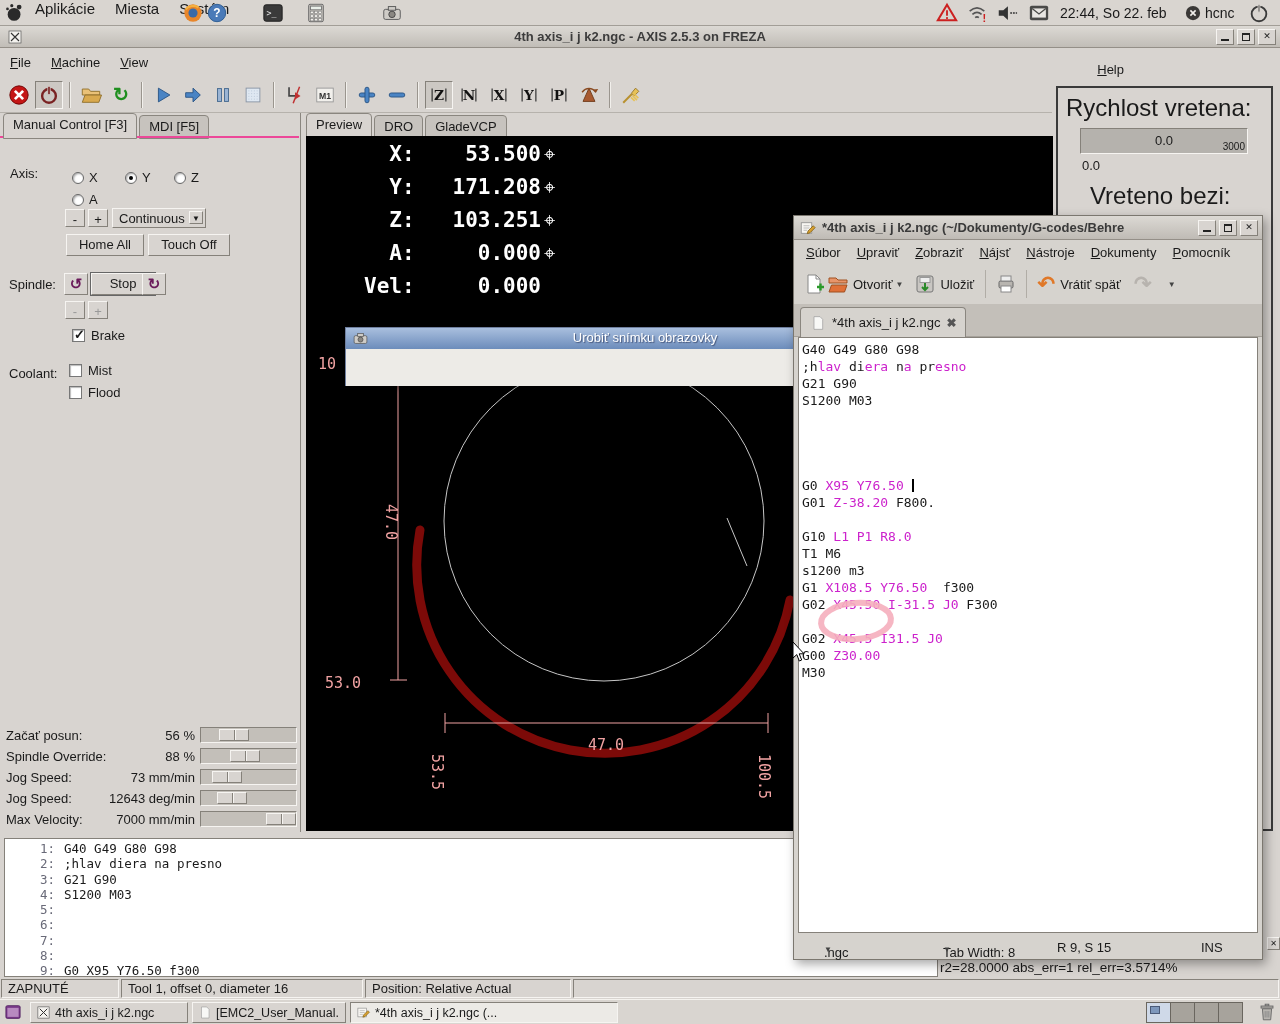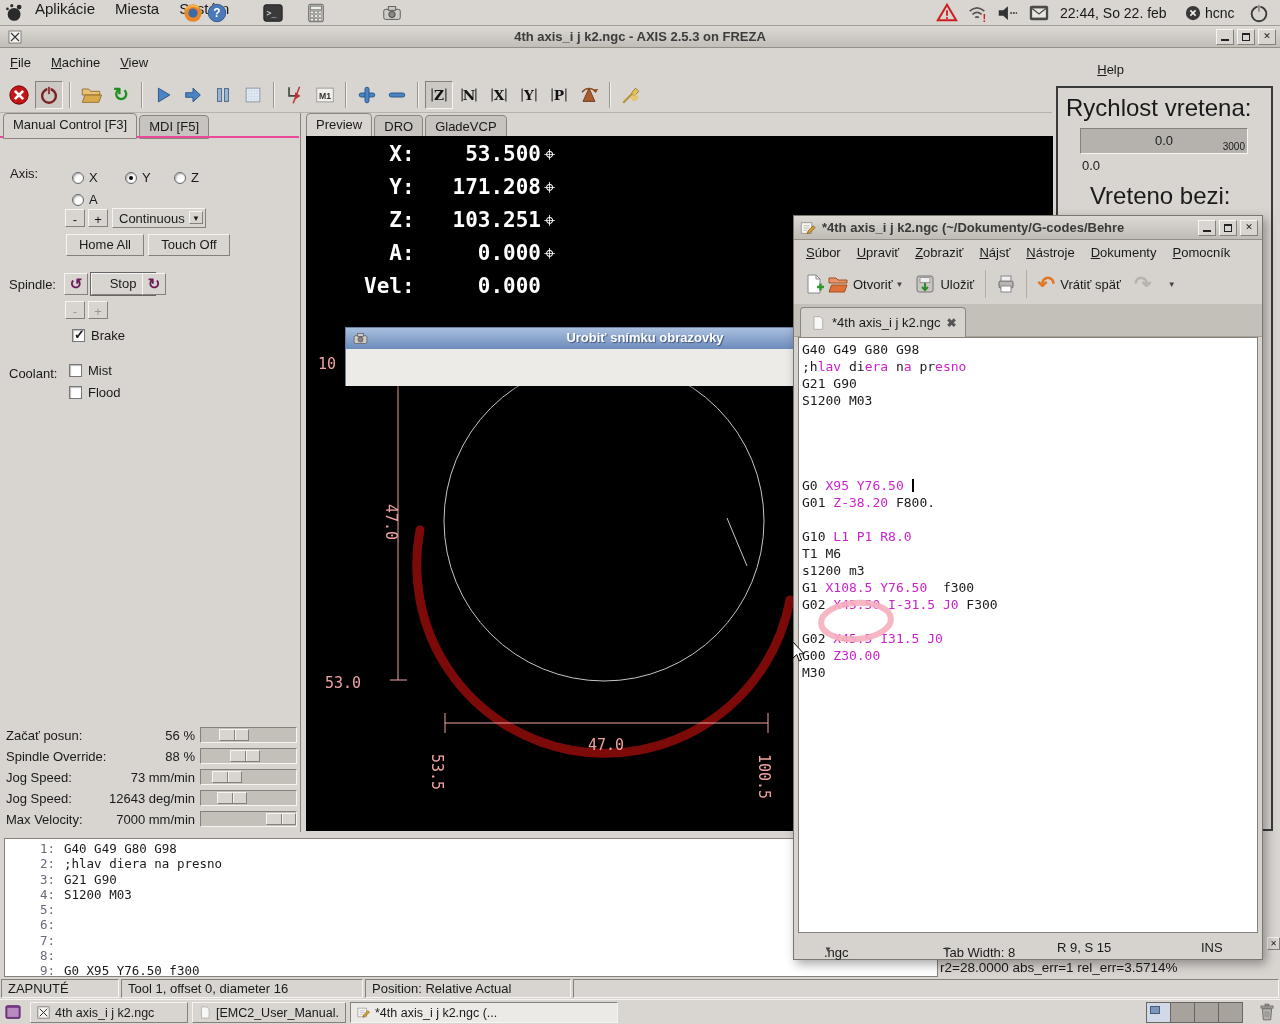--- a/index.html
+++ b/index.html
@@ -75,21 +75,21 @@
 .lline{white-space:pre;font:12.5px/15.3px "DejaVu Sans Mono",monospace}
 .lnum{display:inline-block;width:50px;text-align:right;color:#696a78}
 .ltxt{padding-left:9px;color:#1a1a1a}
 #r2-label{left:940px;top:960px;font-size:13.5px;z-index:1}
 #axis-status{left:0;top:978px;width:1280px;height:21px;display:flex;gap:2px;padding:1px 0 0 1px;z-index:1}
 .sbox{height:19px;font-size:13px;padding:1px 6px;background:#d8d4d0;overflow:hidden;white-space:nowrap}
 #mini-close{left:1267px;top:937px;width:13px;height:13px;font-size:8px;line-height:11px;text-align:center;z-index:1}
 
 #dialog{left:345px;top:327px;width:600px;height:59px;z-index:3;border:1px solid #6f7f9f;box-shadow:1px 2px 5px rgba(0,0,0,.4)}
 #dialog-title{height:21px;background:linear-gradient(#a9bfde,#6c8cbb);position:relative}
-#dialog-title .dtext{position:absolute;left:0;right:0;top:2px;text-align:center;color:#fff;font-weight:bold;font-size:13px;text-shadow:1px 1px 1px #44557a}
+#dialog-title .dtext{position:absolute;left:0;right:0;top:2px;text-align:center;color:#fff;font-weight:normal;font-size:13px;text-shadow:1px 1px 1px #44557a}
 #dialog-body{height:37px;background:#edebe7}
 
 #editor{left:793px;top:215px;width:470px;height:745px;background:#d6d3ce;border:1px solid #7b776f;z-index:5;box-shadow:3px 4px 10px rgba(0,0,0,.35)}
 #editor-titlebar{position:absolute;left:0;top:0;width:468px;height:24px;background:linear-gradient(#dcd9d4,#bfbbb5);border-bottom:1px solid #948f88}
 #editor-title{position:absolute;left:28px;top:4px;font-weight:bold;font-size:13px;color:#3a3a3a;white-space:nowrap}
 #editor-menus{position:absolute;left:4px;top:25px;height:23px;white-space:nowrap}
 #editor-menus .menu-item{display:inline-block;padding:4px 8px;font-size:13px}
 #editor-toolbar{position:absolute;left:0;top:48px;width:468px;height:40px;display:flex;align-items:center;padding-left:8px}
 .etlabel{font-size:13px;margin:0 3px}
 .esep{width:1px;height:28px;background:#b1ada6;margin:0 8px}

